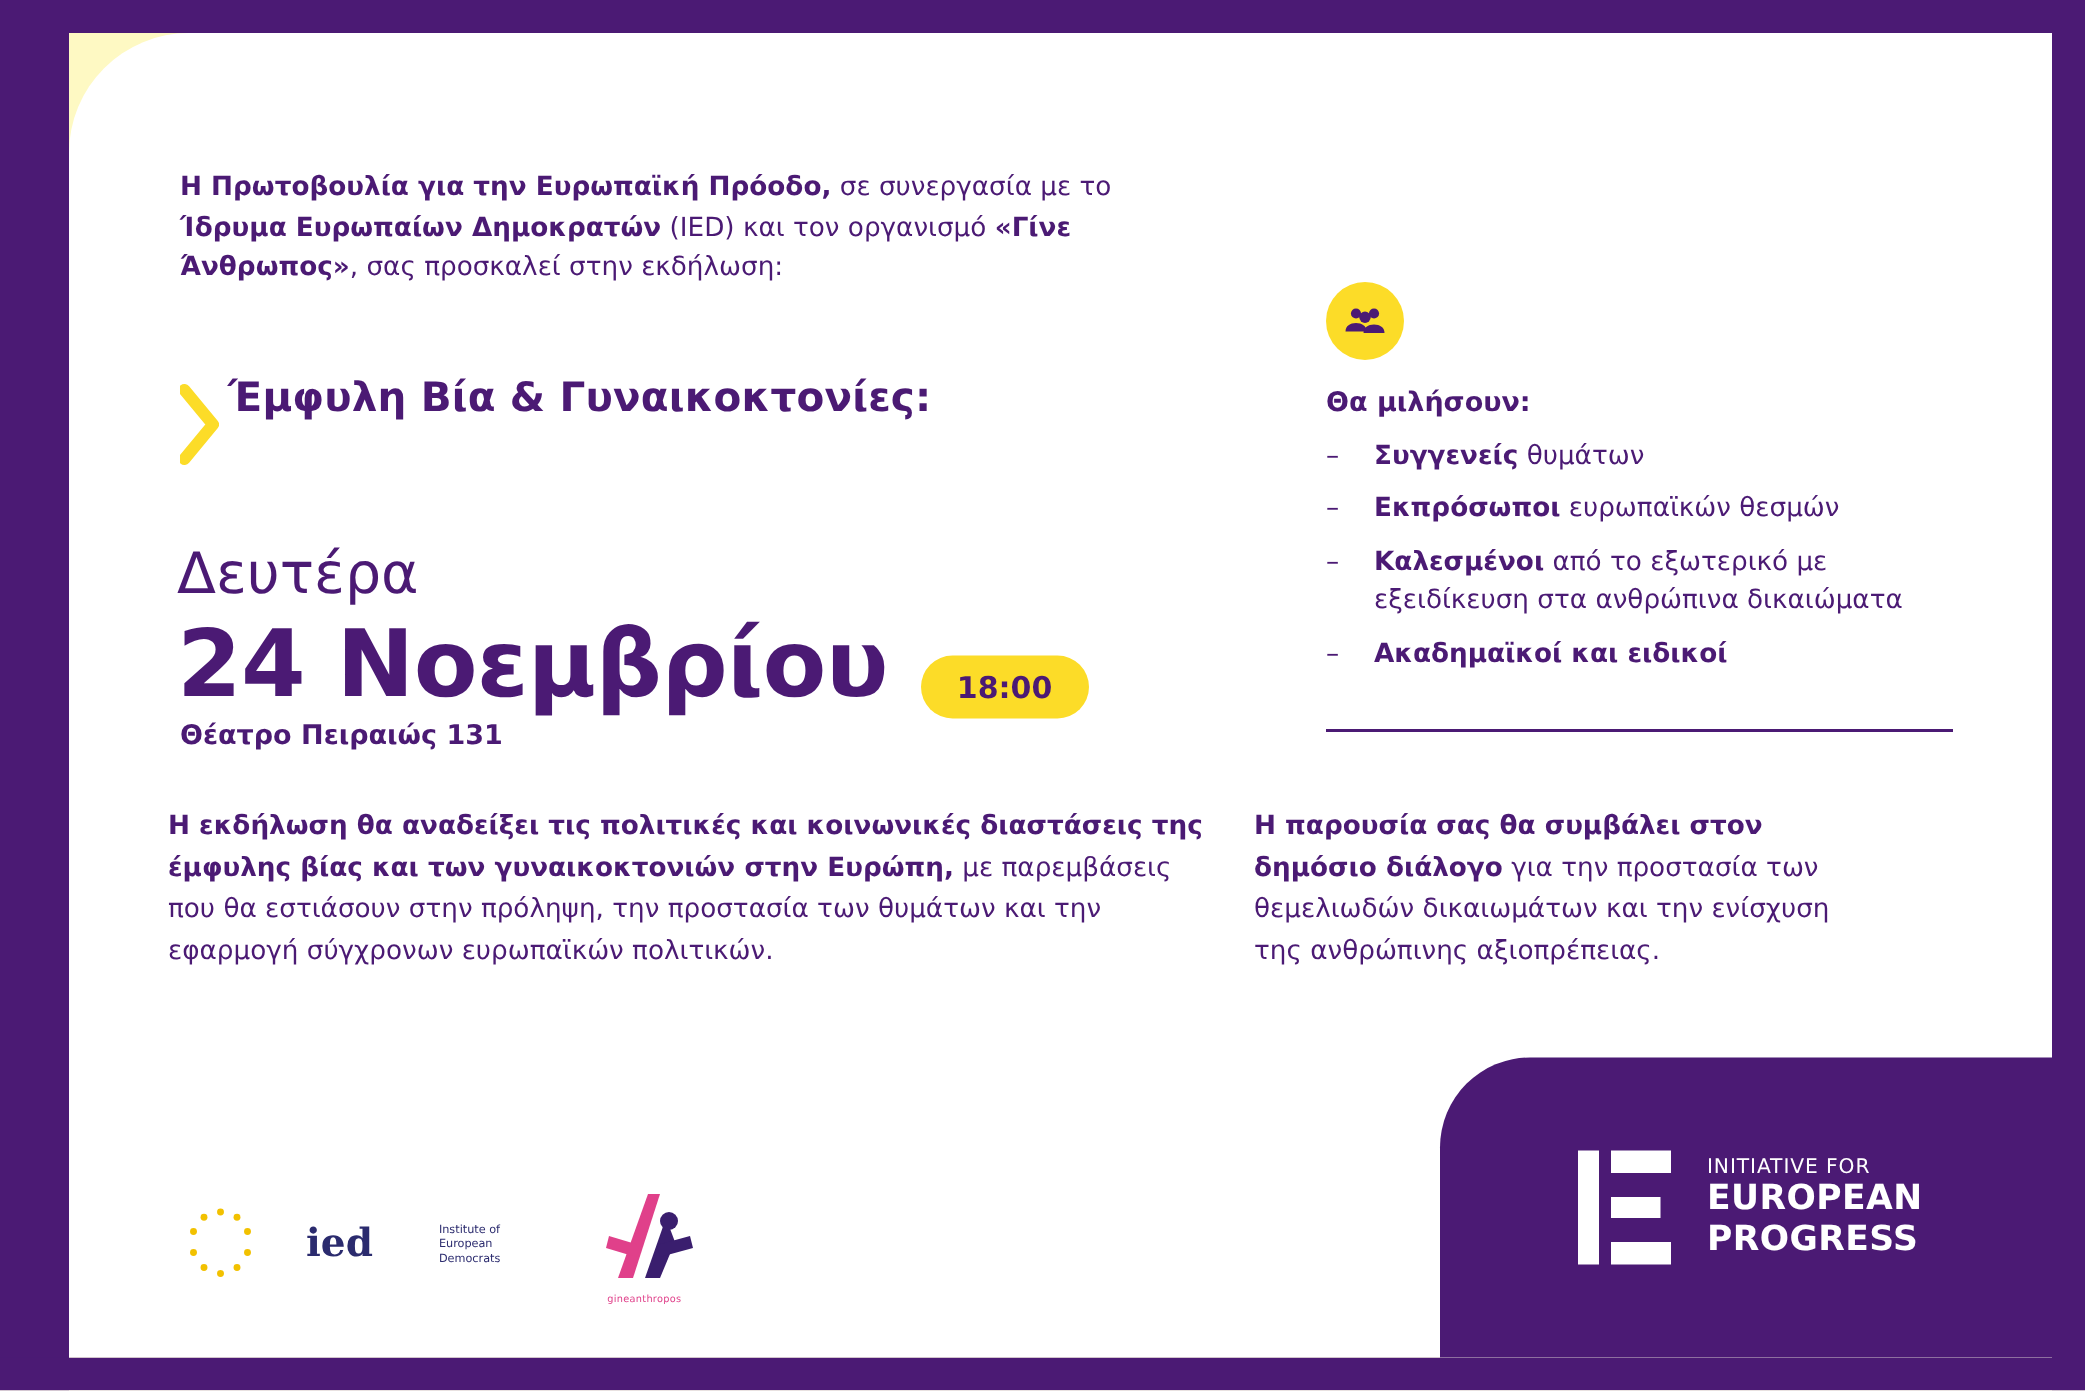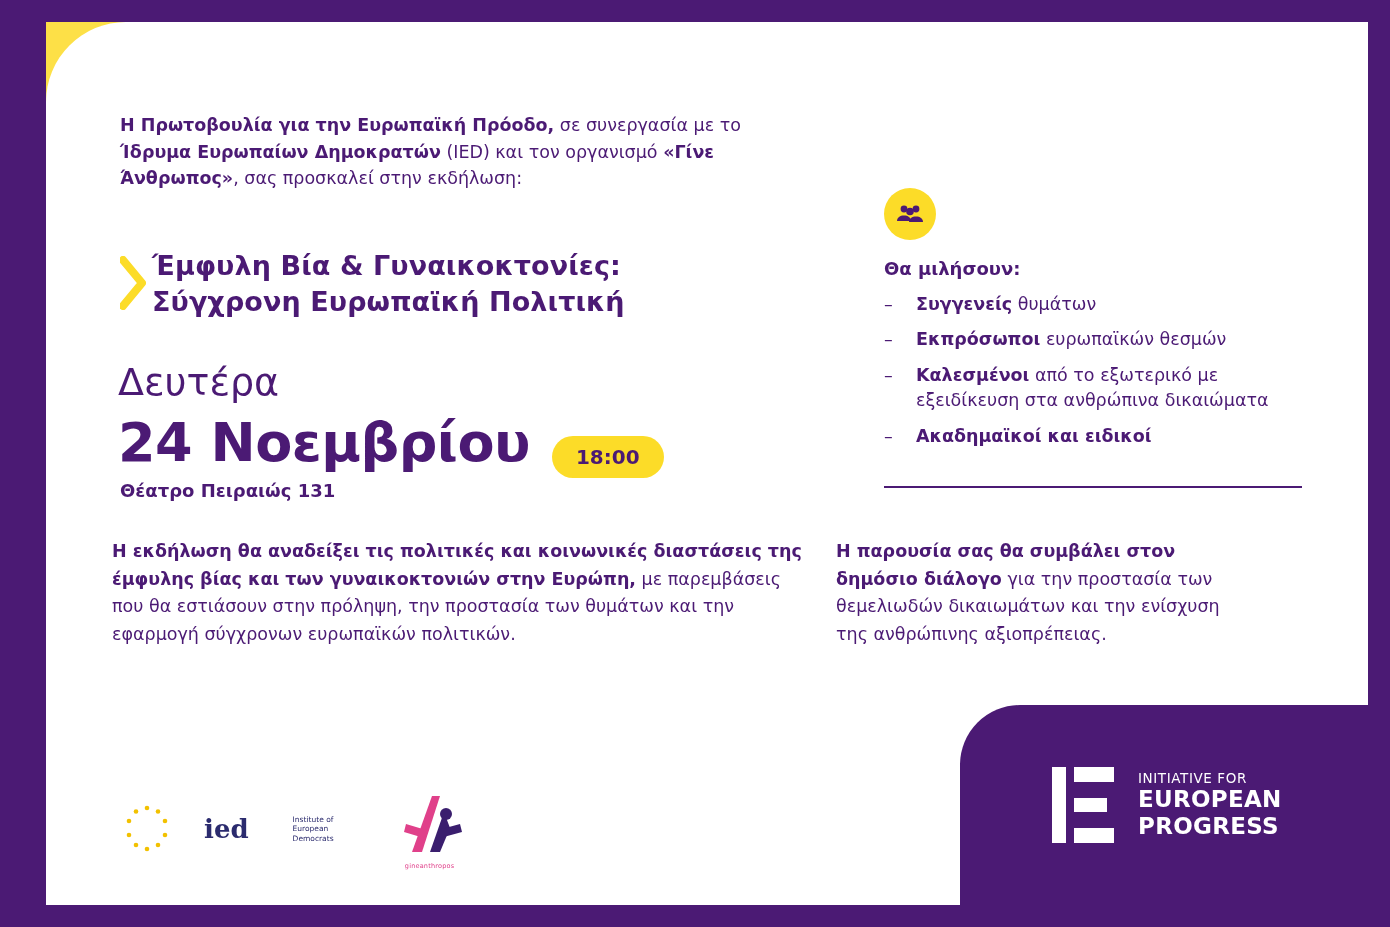--- a/index.html
+++ b/index.html
@@ -7,21 +7,21 @@
     padding: 0;
     background: #ffffff;
   }
   body {
     font-family: "DejaVu Sans", "Liberation Sans", sans-serif;
   }
   #poster {
     position: relative;
     width: 1390px;
     height: 927px;
-    background: #fde047;
+    background: #fef9c3;
     overflow: hidden;
   }
 
   
   .frame-left {
     position: absolute;
     left: 0; top: 0;
     width: 46px; height: 927px;
     background: #4b1a74;
   }
@@ -109,21 +109,21 @@
     font-weight: normal;
   }
   .date-row {
     position: absolute;
     left: 118px;
     top: 406px;
     display: flex;
     align-items: center;
   }
   .date-big {
-    font-size: 54px;
+    font-size: 62px;
     font-weight: bold;
     color: #4b1a74;
     letter-spacing: -0.5px;
   }
   .time-pill {
     margin-left: 22px;
     background: #fcdc28;
     color: #4b1a74;
     font-weight: bold;
     font-size: 20px;
@@ -318,21 +318,20 @@
     <div class="intro">
       <b>Η Πρωτοβουλία για την Ευρωπαϊκή Πρόοδο,</b><span> σε συνεργασία με το </span><b>Ίδρυμα Ευρωπαίων Δημοκρατών</b><span> (IED) και τον οργανισμό </span><b>«Γίνε Άνθρωπος»</b><span>, σας προσκαλεί στην εκδήλωση:</span>
     </div>
 
     <div class="title-block">
       <svg class="chevron" viewBox="0 0 26 54">
         <polyline points="3,4 22,27 3,50" fill="none" stroke="#fcdc28" stroke-width="8" stroke-linecap="round" stroke-linejoin="round"></polyline>
       </svg>
       <div class="title-lines">
         <div class="title-line1">Έμφυλη Βία &amp; Γυναικοκτονίες:</div>
-        <div class="title-line2">Σύγχρονη Ευρωπαϊκή Πολιτική</div>
       </div>
     </div>
 
     <div class="day">Δευτέρα</div>
     <div class="date-row">
       <div class="date-big">24 Νοεμβρίου</div>
       <div class="time-pill">18:00</div>
     </div>
     <div class="venue">Θέατρο Πειραιώς 131</div>
 

